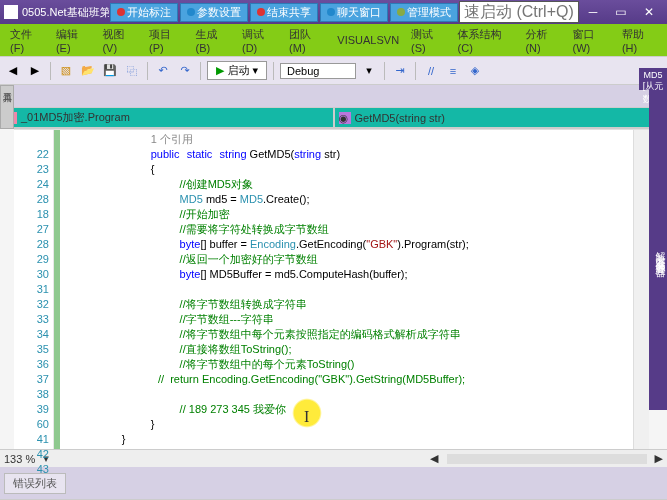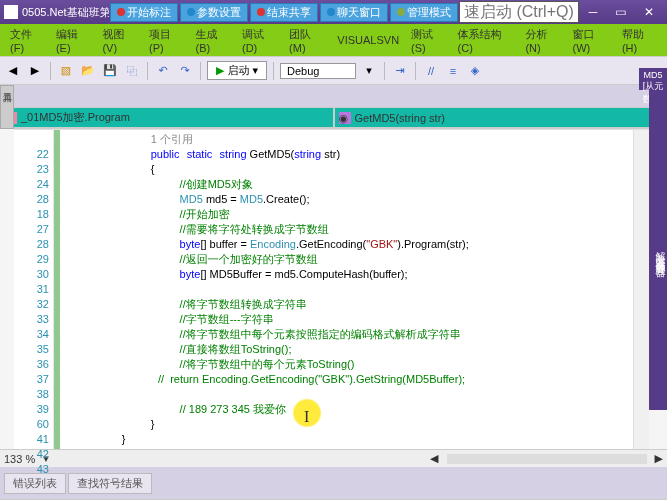--- a/index.html
+++ b/index.html
@@ -200,21 +200,20 @@
   <span>133 %</span>
     <span>▾</span>
   <div style="flex:1"></div>
     <span>◀</span>
     <div style="width:200px;height:10px;background:#ddd"></div>
     <span>▶</span>
 </div>
 
 <div class="btmtabs">
   <div class="bt">错误列表</div>
-  <div class="bt">查找符号结果</div>
 </div>
 <div class="panel"></div>
 
 <div class="status">
   <span class="s1">已保存的项</span>
   <span>行 39</span>
   <span>列 33</span>
   <span>字符 31</span>
   <span style="margin-right:4px">Ins</span>
 </div>

